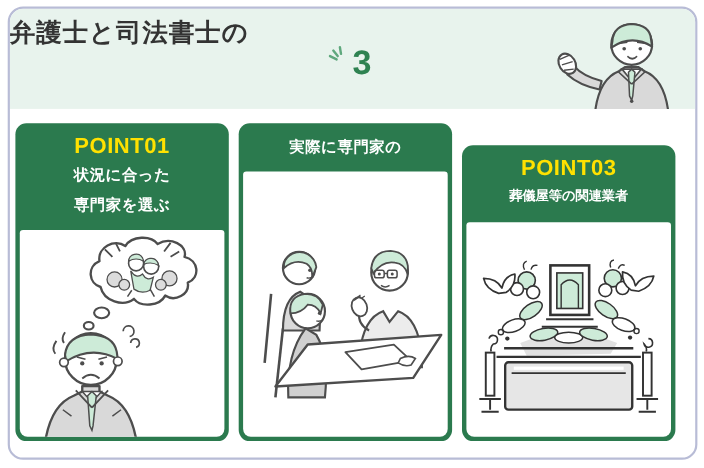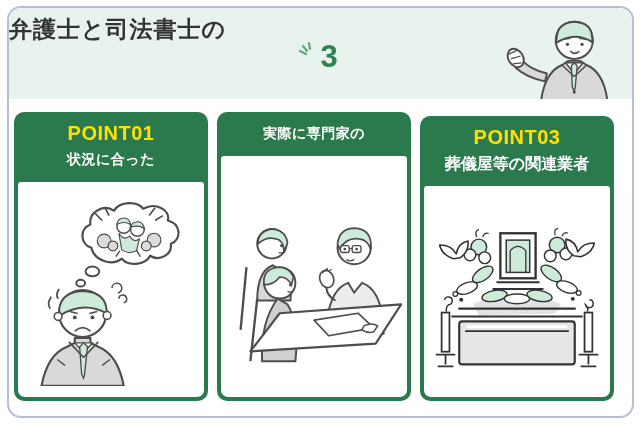--- a/index.html
+++ b/index.html
@@ -32,28 +32,28 @@
   
   .cards{
     position:absolute;left:5px;right:23px;top:104px;height:289px;
     display:flex;gap:9px;
   }
   .card{
     flex:1;background:#2b7a4e;border-radius:10px;
     padding:0 4px 4px 4px;box-sizing:border-box;
     display:flex;flex-direction:column;
   }
-  .card.offset{margin-top:4px;}
+  .card.offset{margin-top:20px;}
   .card-top{
     text-align:center;color:#ffffff;font-weight:bold;
     padding:8px 0 9px 0;
   }
   .badge{color:#ffe100;font-size:20px;letter-spacing:0.5px;line-height:26px;}
   .card-title{font-size:14px;line-height:27px;letter-spacing:0.5px;}
-  .card.narrow .card-title{font-size:16px;letter-spacing:0;}
+  .card.narrow .card-title{font-size:12px;letter-spacing:0;font-family:Liberation Mono, monospace;}
   .card-body{
     flex:1;background:#ffffff;border-radius:3px 3px 7px 7px;
     display:flex;align-items:center;justify-content:center;overflow:hidden;
   }
   .card-body svg{display:block;}
 </style>
 </head>
 <body>
 
 <div class="frame">
@@ -91,20 +91,21 @@
       <path d="M68,41 q4.5,5 9,0 q-4.5,4.5 -9,0 z" fill="#ffffff" stroke="#4d4d4d" stroke-width="1.5"></path>
     </svg>
   </div>
 
   <div class="cards">
 
     <div class="card">
       <div class="card-top">
         <div class="badge">POINT01</div>
         <div class="card-title">状況に合った</div>
+        <div class="card-title">専門家を選ぶ</div>
       </div>
       <div class="card-body">
         <svg width="186" height="192" viewBox="0 0 190 196">
 
           <path d="M75,55 C64,52 62,36 74,31 C72,18 88,10 98,17 C104,7 122,7 128,15 C140,8 156,16 153,27 C166,30 168,46 156,51 C158,62 144,69 135,63 C130,73 112,74 106,66 C96,74 78,68 75,55 Z" fill="#ffffff" stroke="#4d4d4d" stroke-width="2.2" stroke-linejoin="round"></path>
           <path d="M86,27 l-7,-7 M93,22 l-4,-8 M134,22 l6,-8 M140,27 l8,-5" stroke="#4d4d4d" stroke-width="1.7" fill="none"></path>
           <circle cx="88" cy="48" r="7" fill="#dcdcdc" stroke="#4d4d4d" stroke-width="1.2"></circle>
           <circle cx="97" cy="53" r="5" fill="#dcdcdc" stroke="#4d4d4d" stroke-width="1.2"></circle>
           <circle cx="139" cy="47" r="7" fill="#dcdcdc" stroke="#4d4d4d" stroke-width="1.2"></circle>
           <circle cx="131" cy="53" r="5" fill="#dcdcdc" stroke="#4d4d4d" stroke-width="1.2"></circle>

